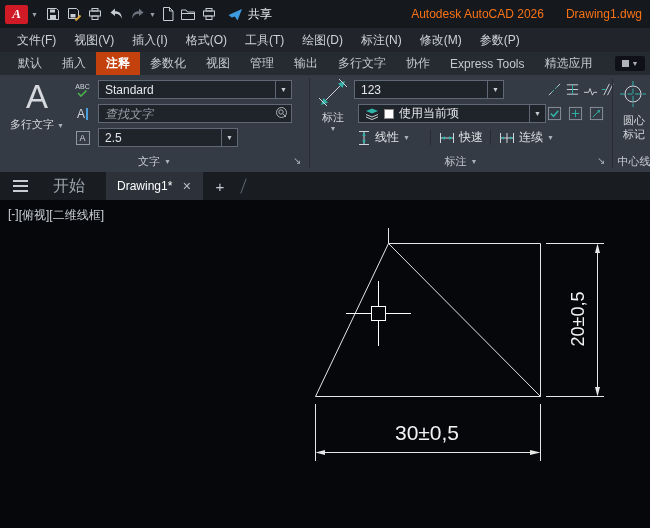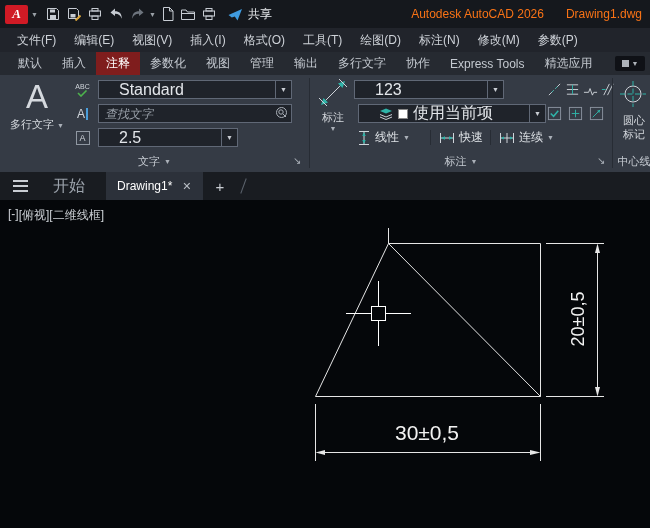--- a/index.html
+++ b/index.html
@@ -16,21 +16,21 @@
   .share { display:flex; align-items:center; gap:5px; margin-left:8px; color:#e9ebee; font-size:12px; }
   .tb-right { position:absolute; right:8px; top:0; height:28px; display:flex; align-items:center; gap:22px; font-size:12px; color:#f97316; }
 
   
   .menubar { position:absolute; top:28px; left:0; right:0; height:24px; background:#21242b; display:flex; align-items:center; padding-left:8px; }
   .menu-item { padding:0 9px; font-size:12px; color:#ced2d8; line-height:24px; }
 
   
   .rtabs { position:absolute; top:52px; left:0; right:0; height:23px; background:#262a31; display:flex; align-items:stretch; padding-left:8px; }
   .rtab { padding:0 10px; font-size:12px; color:#c4c9d0; display:flex; align-items:center; }
-  .rtab.active { background:#7f1d1d; color:#ffffff; }
+  .rtab.active { background:#c2410c; color:#ffffff;font-weight:bold; }
   .rtabs-end { position:absolute; right:5px; top:4px; width:30px; height:15px; background:#0f1116; border-radius:2px; display:flex; align-items:center; justify-content:center; gap:3px; color:#aeb3ba; font-size:7px; }
   .rtabs-end .sq { width:7px; height:7px; background:#aeb3ba; }
 
   
   .ribbon { position:absolute; top:75px; left:0; right:0; height:97px; background:#353b45; }
   .vsep { position:absolute; top:3px; height:90px; width:1px; background:#272c34; }
   .ssep { position:absolute; width:1px; background:#272c34; }
   .plabel { position:absolute; top:79px; height:15px; font-size:11px; color:#c6cbd2; display:flex; align-items:center; justify-content:center; gap:4px; }
   .tri { font-size:7px; color:#aab0b8; }
   .launcher { position:absolute; top:79px; font-size:10px; color:#a9afb7; line-height:14px; }
@@ -41,21 +41,21 @@
 
   .ticon { position:absolute; left:73px; width:19px; height:19px; display:flex; align-items:center; justify-content:center; }
   .ticon.col { flex-direction:column; }
   .abc-txt { font-size:7px; line-height:7px; color:#cfd4da; letter-spacing:0; }
   .aheight { width:14px; height:14px; border:1px solid #9098a2; color:#cfd4da; font-size:9px; display:flex; align-items:center; justify-content:center; }
   .acursor { display:flex; align-items:center; gap:1px; }
   .acursor .a { font-size:12px; color:#cfd4da; }
   .acursor .bar { width:2px; height:12px; background:#4a9edb; }
 
   .combo { position:absolute; height:19px; background:#1f232a; border:1px solid #606876; display:flex; align-items:center; }
-  .combo-val { flex:1; padding:0 20px; font-size:16px; color:#e3e6ea; white-space:nowrap; overflow:hidden; display:flex; align-items:center; gap:5px; }
+  .combo-val { flex:1; padding:0 6px; font-size:12px; color:#e3e6ea; white-space:nowrap; overflow:hidden; display:flex; align-items:center; gap:5px; }
   .combo-btn { width:16px; height:100%; border-left:1px solid #606876; display:flex; align-items:center; justify-content:center; color:#c9cdd3; font-size:7px; }
   .swatch { width:10px; height:10px; background:#ffffff; border:1px solid #888; flex:none; }
 
   .searchbox { position:absolute; height:19px; background:#1f232a; border:1px solid #606876; display:flex; align-items:center; }
   .searchbox input { flex:1; min-width:0; background:transparent; border:0; outline:0; padding:0 6px; font-size:12px; font-style:italic; color:#22c55e; font-family:inherit; }
   .searchbox input::placeholder { color:#9aa1aa; font-style:italic; }
   .sbtn { width:18px; height:100%; display:flex; align-items:center; justify-content:center; }
 
   .dimtool { position:absolute; left:314px; top:3px; width:38px; height:74px; display:flex; flex-direction:column; align-items:center; }
   .dimtool-label { font-size:11px; color:#d5d9de; margin-top:2px; }
@@ -147,21 +147,20 @@
     <span>共享</span>
   </div>
   <div class="tb-right">
     <span>Autodesk AutoCAD 2026</span>
     <span>Drawing1.dwg</span>
   </div>
 </div>
 
 <div class="menubar">
   <span class="menu-item">文件(F)</span>
-  <span class="menu-item">编辑(E)</span>
   <span class="menu-item">视图(V)</span>
   <span class="menu-item">插入(I)</span>
   <span class="menu-item">格式(O)</span>
   <span class="menu-item">工具(T)</span>
   <span class="menu-item">绘图(D)</span>
   <span class="menu-item">标注(N)</span>
   <span class="menu-item">修改(M)</span>
   <span class="menu-item">参数(P)</span>
 </div>
 

